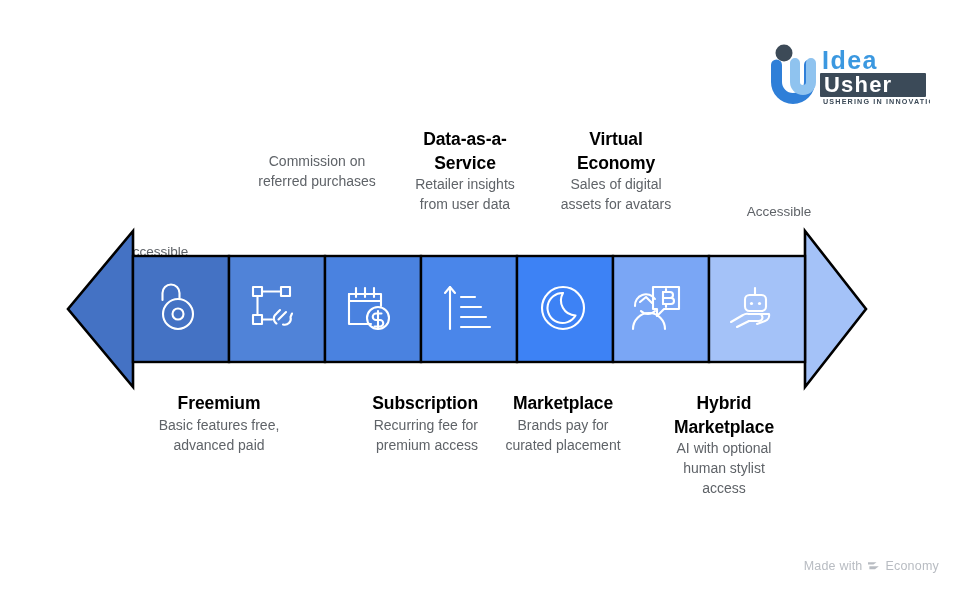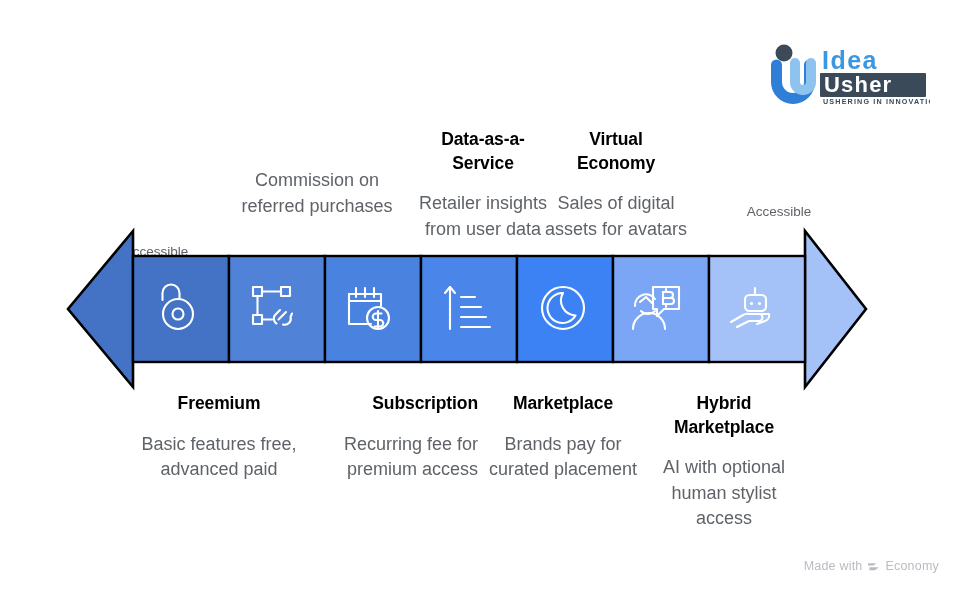--- a/index.html
+++ b/index.html
@@ -42,41 +42,40 @@
     color: #000000;
   }
   .label-title {
     font-size: 17.5px;
     font-weight: bold;
     color: #000000;
     line-height: 1.35;
     letter-spacing: -0.1px;
   }
   .label-desc {
-    font-size: 18px;
+    font-size: 14px;
     font-weight: normal;
     color: #5f6368;
     line-height: 1.42;
-    margin-top: 16px;
+    margin-top: 0;
   }
   .endcap-label {
     position: absolute;
     font-size: 13.5px;
     color: #5f6368;
     text-align: center;
     white-space: nowrap;
   }
 
   
   .watermark {
     position: absolute;
     right: 24px;
     bottom: 24px;
     display: flex;
-    align-items: center;
     gap: 5px;
     font-size: 12.5px;
     color: #b8bcc2;
     letter-spacing: 0.2px;
   }
   .watermark-mark { display: block; }
 </style>
 </head>
 <body>
 
@@ -100,21 +99,21 @@
   <span>Accessible</span>
 </div>
 <div class="endcap-label" style="left:733px; top:204px; width:92px;">
   <span>Accessible</span>
 </div>
 
 <div class="label-block" style="left:232px; top:152px; width:170px;">
   <div class="label-desc">Commission on<br>referred purchases</div>
 </div>
 
-<div class="label-block" style="left:404px; top:128px; width:158px;">
+<div class="label-block" style="left:386px; top:128px; width:158px;">
   <div class="label-title">Data-as-a-<br>Service</div>
   <div class="label-desc">Retailer insights<br>from user data</div>
 </div>
 
 <div class="label-block" style="left:537px; top:128px; width:158px;">
   <div class="label-title">Virtual<br>Economy</div>
   <div class="label-desc">Sales of digital<br>assets for avatars</div>
 </div>
 
 <div class="arrow-band">

